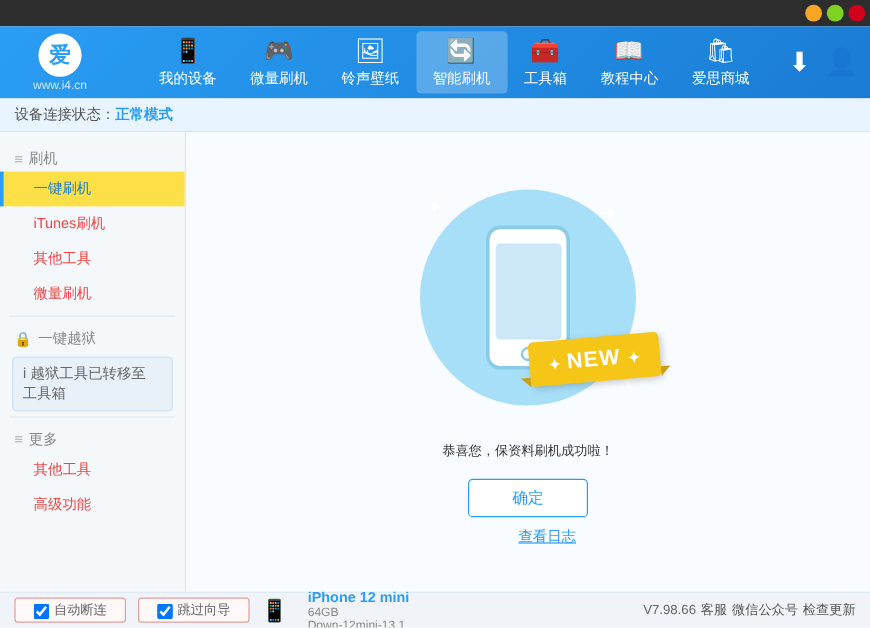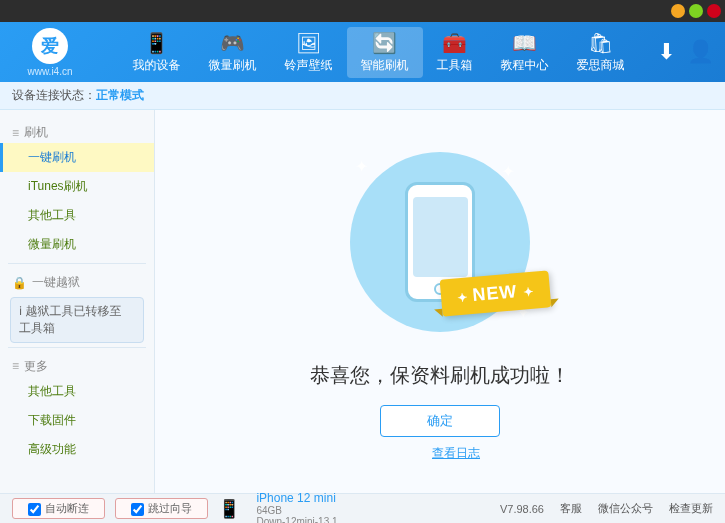--- a/index.html
+++ b/index.html
@@ -126,26 +126,26 @@
       color: #888;
       padding: 6px 12px 2px 12px;
     }
     .sidebar-section-icon {
       margin-right: 5px;
       color: #aaa;
     }
     .sidebar-item {
       font-size: 12px;
       padding: 6px 16px 6px 28px;
-      color: #4d7c0f;
+      color: #ef4444;
       cursor: pointer;
       white-space: nowrap;
     }
     .sidebar-item.selected {
-      background: #fef9c3;
+      background: #fde047;
       color: #1a7cd4;
       border-left: 3px solid #2a9df4;
       padding-left: 25px;
     }
     .sidebar-divider {
       height: 1px;
       background: #dce8f2;
       margin: 4px 8px;
     }
     .sidebar-notice {
@@ -256,28 +256,28 @@
       position: absolute;
       right: -8px;
       bottom: 0;
       width: 0; height: 0;
       border-top: 8px solid #c9a010;
       border-right: 8px solid transparent;
     }
 
     
     .success-text {
-      font-size: 20px;
+      font-size: 11px;
       color: #333;
       margin-bottom: 16px;
       font-weight: 500;
     }
     
     .confirm-btn {
-      width: 120px;
+      width: 100px;
       height: 32px;
       background: #fff;
       border: 1px solid #2a9df4;
       color: #2a9df4;
       border-radius: 4px;
       font-size: 13px;
       cursor: pointer;
       margin-bottom: 8px;
     }
     .date-link {
@@ -315,30 +315,30 @@
       background: #fff8f8;
     }
     .checkbox-group input { cursor: pointer; }
     .device-info {
       display: flex;
       flex-direction: column;
     }
     .device-name {
       font-size: 12px;
       color: #2a9df4;
-      font-weight: normal;
+      font-weight: bold;
     }
     .device-detail {
       font-size: 10px;
       color: #888;
     }
     .bottom-right {
       display: flex;
       align-items: center;
-      gap: 16px;
+      gap: 4px;
       font-size: 11px;
       color: #666;
     }
     .bottom-link {
       cursor: pointer;
       color: #555;
     }
 
     
     .device-icon {
@@ -429,23 +429,20 @@
     <div class="sidebar-notice">
       <span>ℹ </span><span>越狱工具已转移至<br>工具箱</span>
     </div>
     <div class="sidebar-divider"></div>
     <div class="sidebar-section-title">
       <span class="sidebar-section-icon">≡</span>
       <span>更多</span>
     </div>
     <div class="sidebar-item">
       <span>其他工具</span>
-    </div>
-    <div class="sidebar-item">
-      <span>下载固件</span>
     </div>
     <div class="sidebar-item">
       <span>高级功能</span>
     </div>
   </div>
 
   <div class="content">
 
     <div class="phone-container">
       <div class="phone-circle">

